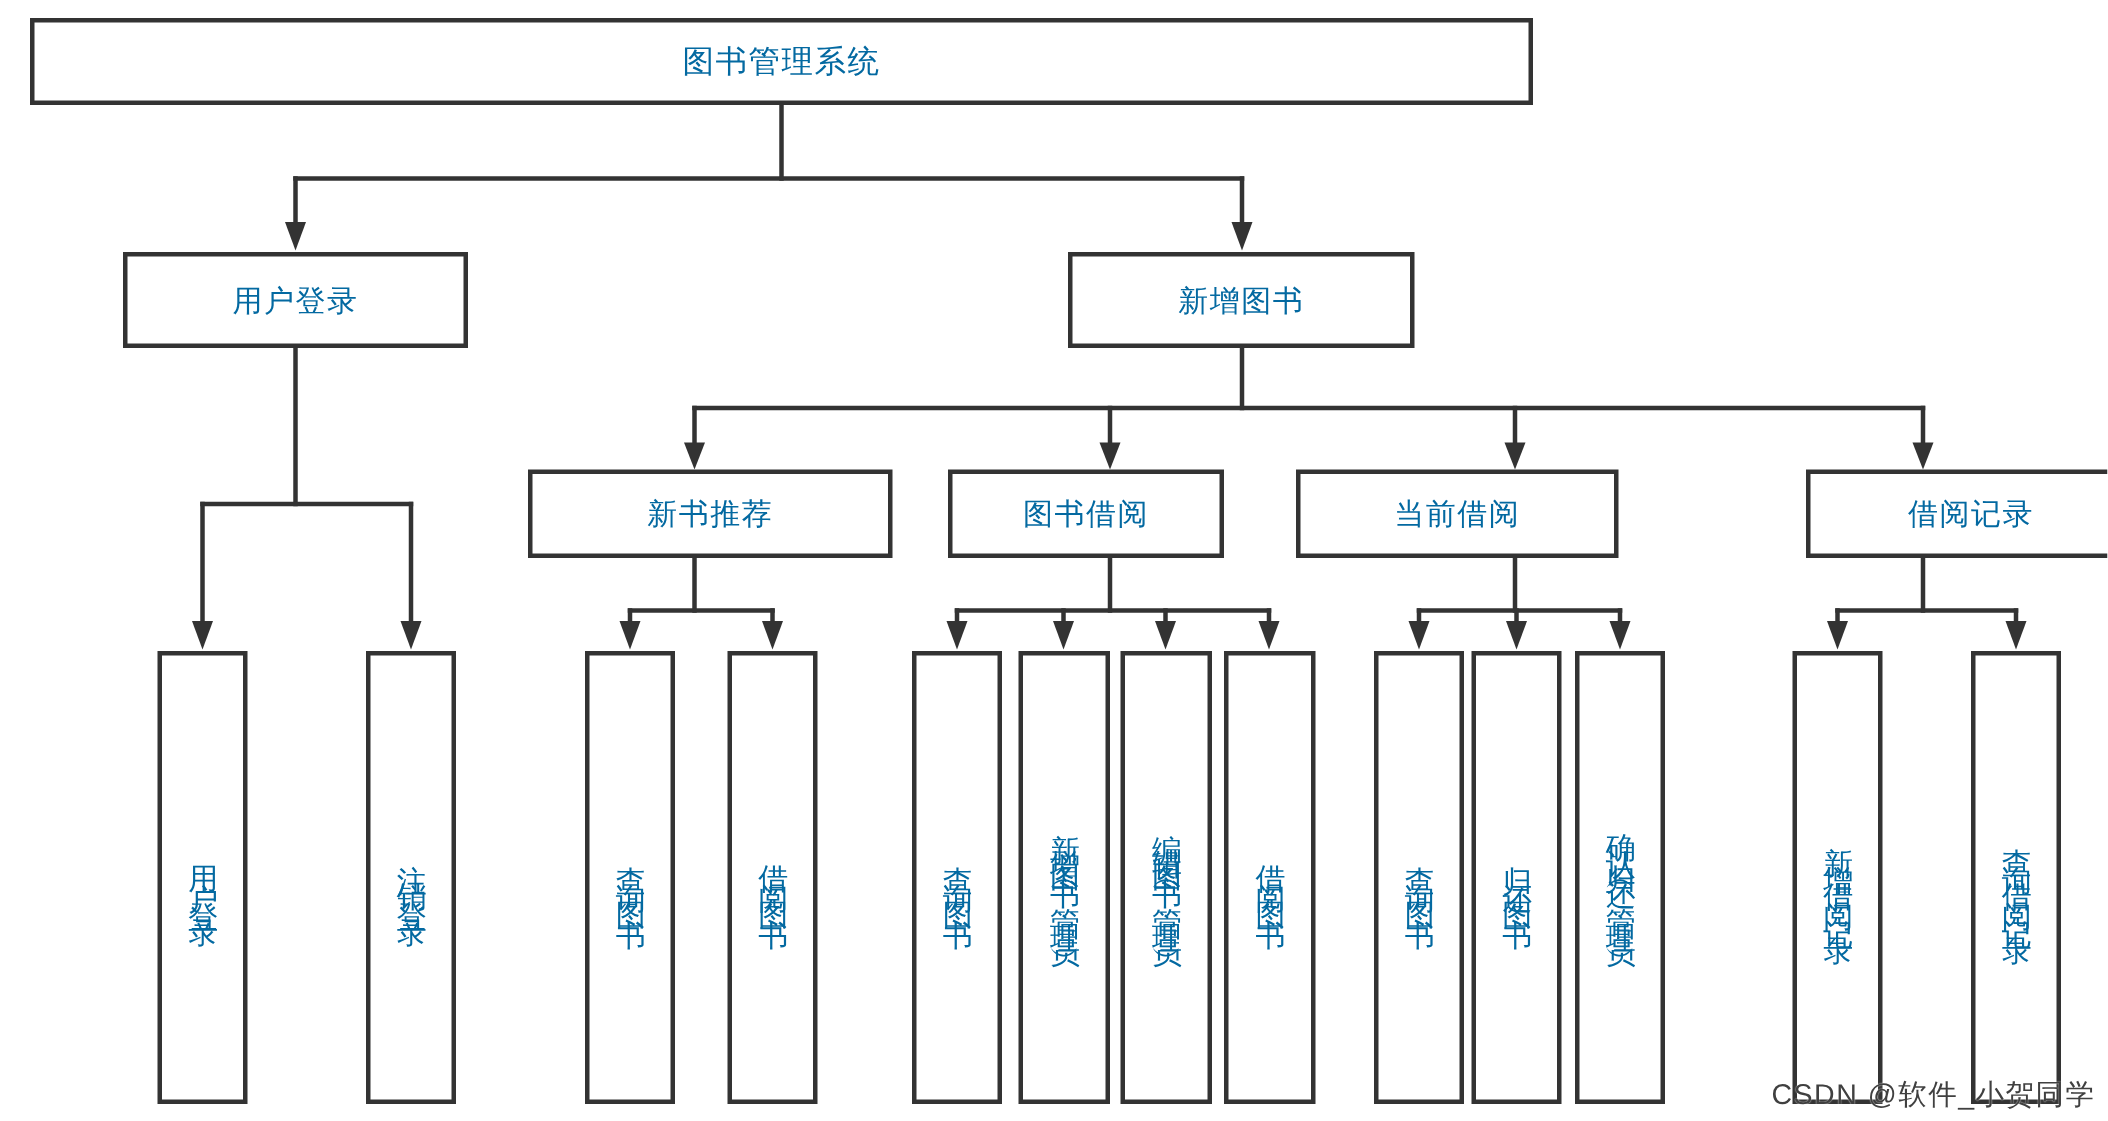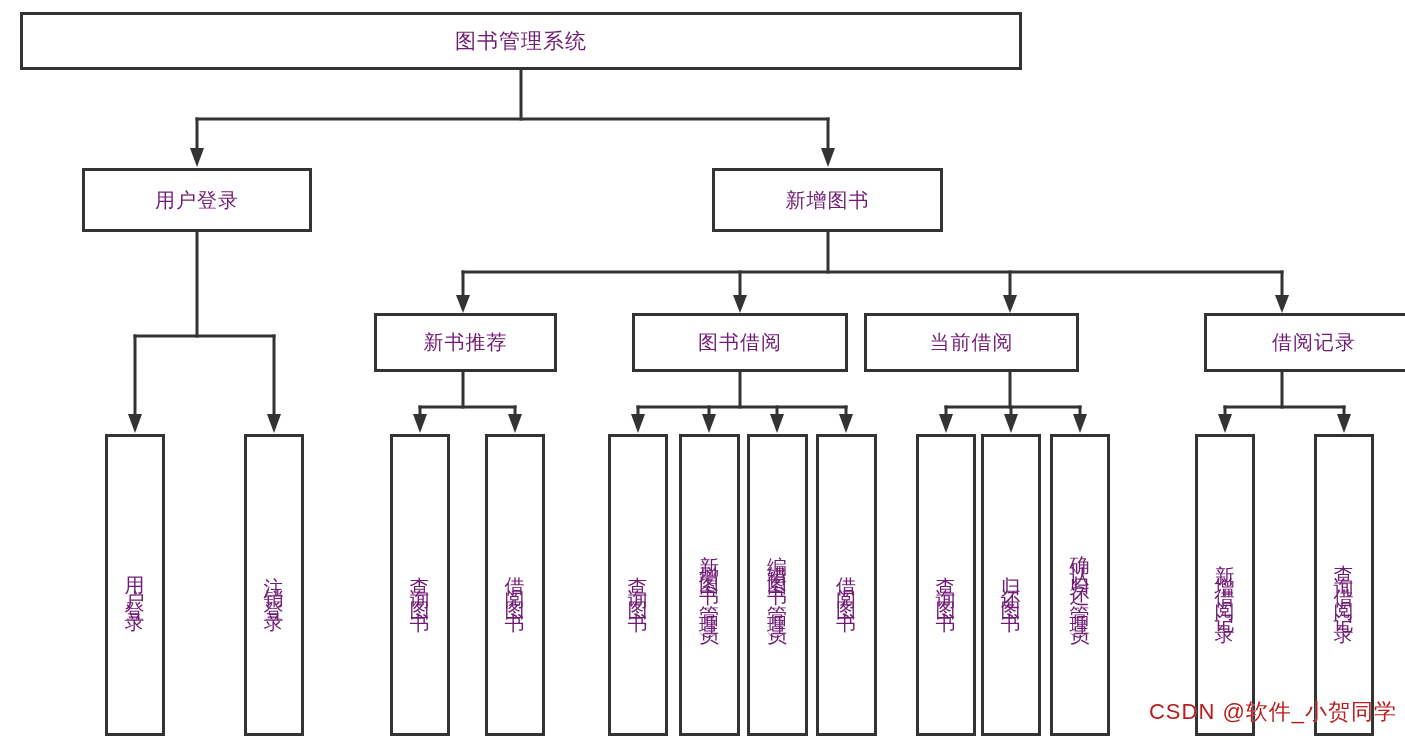--- a/index.html
+++ b/index.html
@@ -18,21 +18,21 @@
     z-index: 1;
   }
   .node {
     position: absolute;
     box-sizing: border-box;
     border: 3px solid #333333;
     background: #ffffff;
     display: flex;
     align-items: center;
     justify-content: center;
-    color: #701a75;
+    color: #0369a1;
     z-index: 2;
   }
   .node-h { font-size: 20px; letter-spacing: 1px; }
   .node-root { font-size: 21px; }
   .leaf {
     top: 434px;
     height: 302px;
     width: 60px;
   }
   .leaf span {
@@ -40,24 +40,24 @@
     text-orientation: mixed;
     font-size: 20px;
     letter-spacing: 12px;
     line-height: 1;
     white-space: nowrap;
   }
   .leaf.long span { letter-spacing: 10px; }
   #watermark {
     position: absolute;
     right: 8px;
-    bottom: 20px;
+    bottom: 4px;
     z-index: 3;
-    font-size: 22px;
-    color: #b91c1c;
+    font-size: 19px;
+    color: #404040;
     text-shadow: 0 0 1px #ffffff;
     letter-spacing: 1px;
   }
 </style>
 </head>
 <body>
 
 <div id="canvas">
 
   <svg id="connectors" viewBox="0 0 1405 747" xmlns="http://www.w3.org/2000/svg">
@@ -142,24 +142,24 @@
     <span>图书管理系统</span>
   </div>
 
   <div class="node node-h" style="left:82px; top:168px; width:230px; height:64px;">
     <span>用户登录</span>
   </div>
   <div class="node node-h" style="left:712px; top:168px; width:231px; height:64px;">
     <span>新增图书</span>
   </div>
 
-  <div class="node node-h" style="left:374px; top:313px; width:183px; height:59px;">
+  <div class="node node-h" style="left:352px; top:313px; width:243px; height:59px;">
     <span>新书推荐</span>
   </div>
-  <div class="node node-h" style="left:632px; top:313px; width:216px; height:59px;">
+  <div class="node node-h" style="left:632px; top:313px; width:184px; height:59px;">
     <span>图书借阅</span>
   </div>
   <div class="node node-h" style="left:864px; top:313px; width:215px; height:59px;">
     <span>当前借阅</span>
   </div>
   <div class="node node-h" style="left:1204px; top:313px; width:220px; height:59px;">
     <span>借阅记录</span>
   </div>
 
   <div class="node leaf" style="left:105px;">

